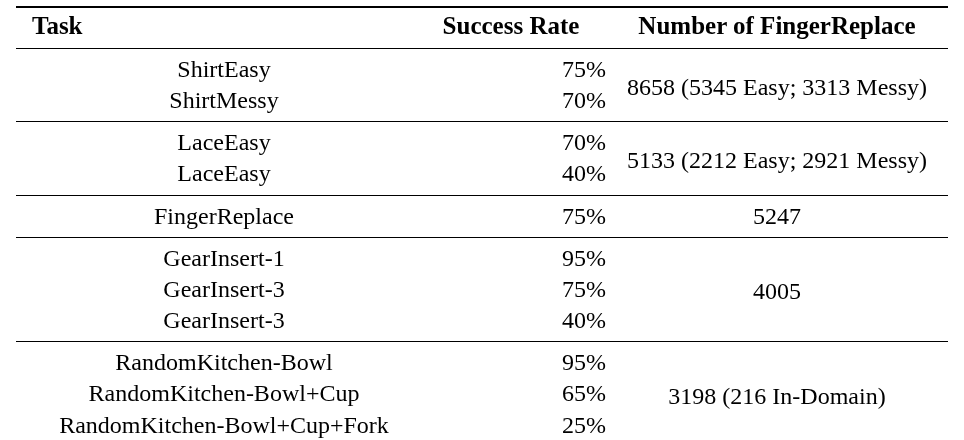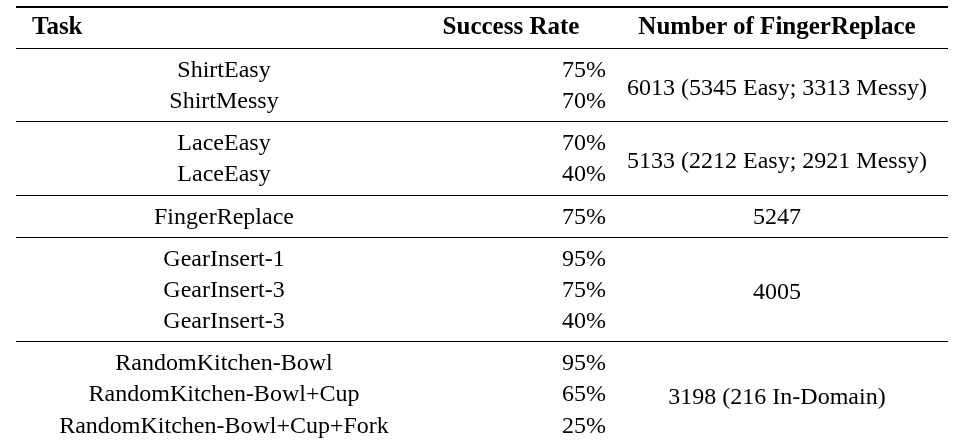--- a/index.html
+++ b/index.html
@@ -91,21 +91,21 @@
       <tr class="rule-top">
         <th class="h-task">Task</th>
         <th class="h-sr">Success Rate</th>
         <th class="h-nd">Number of FingerReplace</th>
       </tr>
     </thead>
     <tbody id="table-body">
         <tr class="group-first">
           <td class="task">ShirtEasy</td>
           <td class="sr">75%</td>
-          <td class="nd" rowspan="2">6013 (5345 Easy; 3313 Messy)</td>
+          <td class="nd" rowspan="2">8658 (5345 Easy; 3313 Messy)</td>
         </tr>
         <tr class="group-last">
           <td class="task">ShirtMessy</td>
           <td class="sr">70%</td>
         </tr>
         <tr class="group-first">
           <td class="task">LaceEasy</td>
           <td class="sr">70%</td>
           <td class="nd" rowspan="2">5133 (2212 Easy; 2921 Messy)</td>
         </tr>

